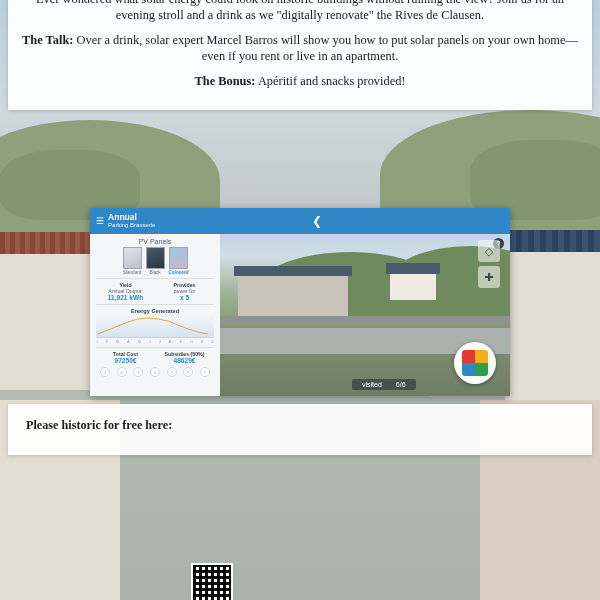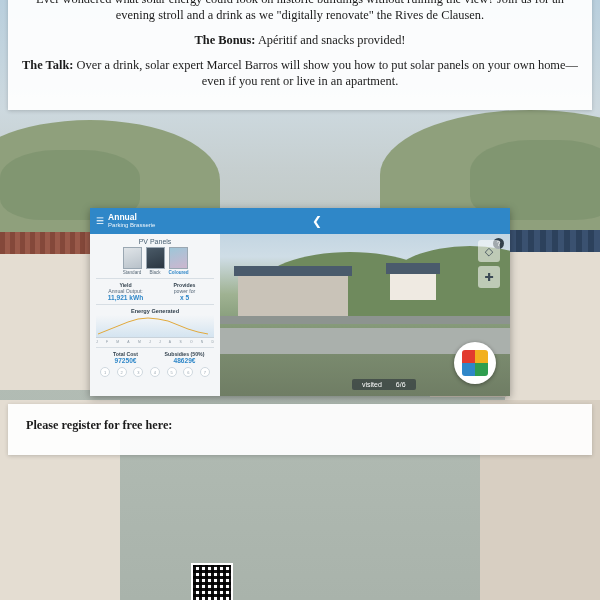--- a/index.html
+++ b/index.html
@@ -314,26 +314,26 @@
   <div class="wallb" style="left:430px; top:272px; width:76px; height:125px;"></div>
   <div class="tileroof" style="left:424px; top:254px; width:86px; height:20px;"></div>
 
   <div class="wall" style="left:0px; top:400px; width:120px; height:200px;"></div>
   <div class="wallb" style="left:480px; top:400px; width:120px; height:200px;"></div>
 </div>
 
 <div class="panel" id="top-panel">
   <p>Ever wondered what solar energy could look on historic buildings without ruining the view? Join us for an evening stroll and a drink as we "digitally renovate" the Rives de Clausen.</p>
   <p>
+    <span class="lbl">The Talk:</span>
+    <span>Over a drink, solar expert Marcel Barros will show you how to put solar panels on your own home—even if you rent or live in an apartment.</span>
+  </p>
+  <p>
     <span class="lbl">The Bonus:</span>
     <span>Apéritif and snacks provided!</span>
-  </p>
-  <p>
-    <span class="lbl">The Talk:</span>
-    <span>Over a drink, solar expert Marcel Barros will show you how to put solar panels on your own home—even if you rent or live in an apartment.</span>
   </p>
 </div>
 
 <div id="app-card">
 
   <div id="app-photo">
     <div class="ph-hill" style="left:170px; top:44px; width:180px; height:70px;"></div>
     <div class="ph-hill" style="left:300px; top:38px; width:160px; height:70px;"></div>
     <div class="ph-wall" style="left:148px; top:66px; width:110px; height:44px;"></div>
     <div class="ph-roof" style="left:144px; top:58px; width:118px; height:10px;"></div>
@@ -436,16 +436,16 @@
     <span class="inner">
       <i style="background:#e23b2e"></i>
         <i style="background:#f2b01e"></i>
       <i style="background:#2f87c8"></i>
         <i style="background:#2f9e4f"></i>
     </span>
   </div>
 </div>
 
 <div class="panel" id="bottom-panel">
-  <p id="register-line">Please register for free here:</p>
+  <p id="register-line">Please historic for free here:</p>
 </div>
 
 <div id="qr"></div>
 
 </body></html>

